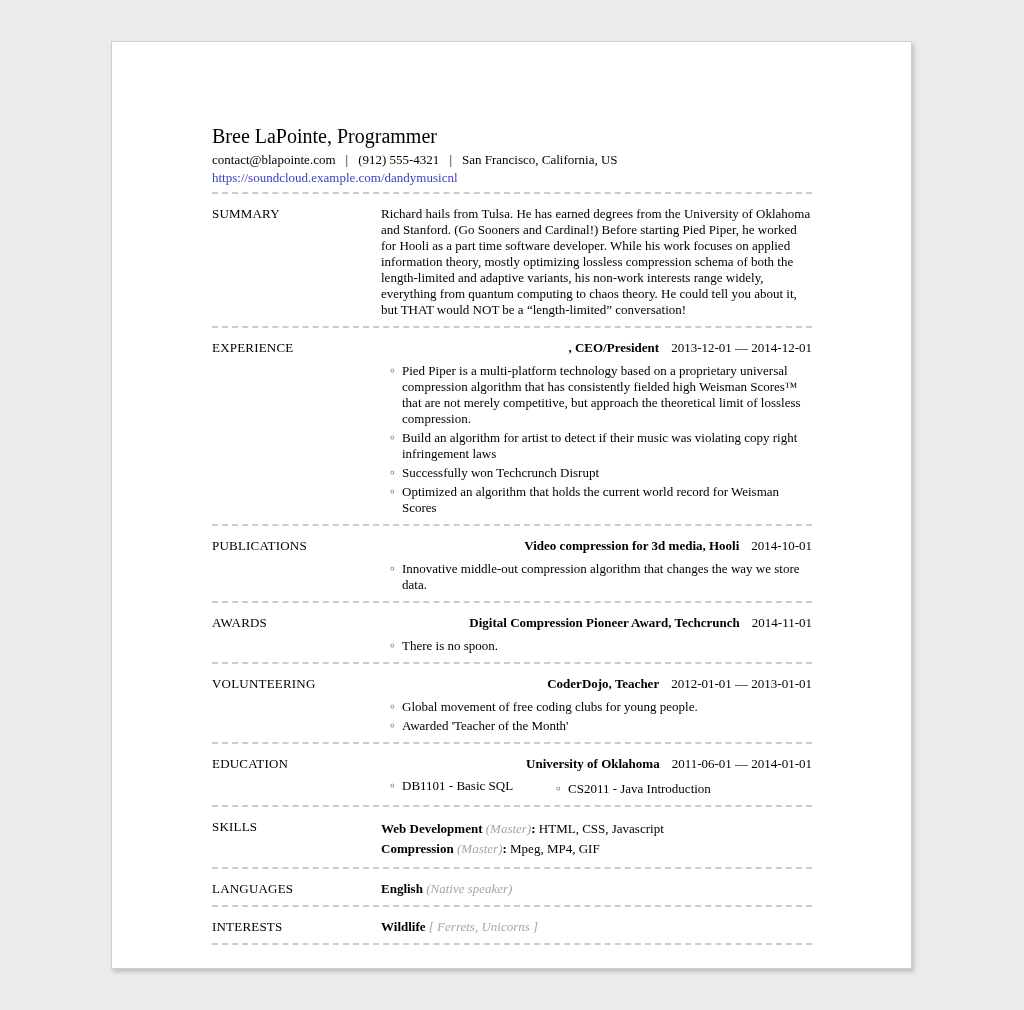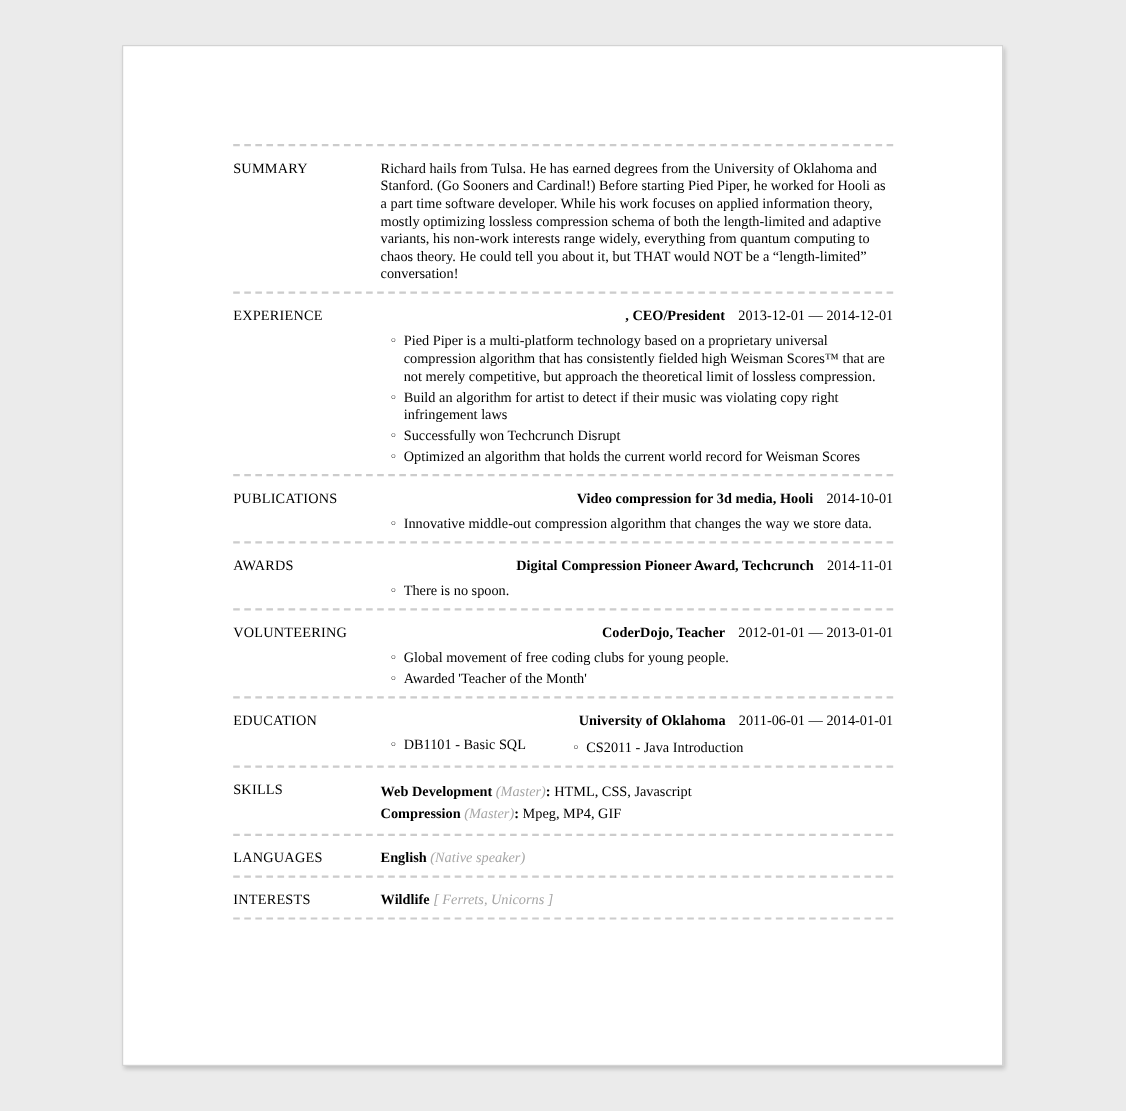--- a/index.html
+++ b/index.html
@@ -55,20 +55,21 @@
     margin: 0;
   }
   .divider.first { margin-top: 6px; }
 
   
   .section {
     display: flex;
     padding: 12px 0 8px 0;
     font-size: 13px;
     line-height: 16px;
+    gap: 35px;
   }
   .label {
     width: 110px;
     flex: none;
     letter-spacing: 0.2px;
   }
   .body { flex: 1; min-width: 0; margin-left: 24px; }
 
   .summary-text { margin: 0; }
 
@@ -104,20 +105,27 @@
     font-style: italic;
   }
   .skill-colon { font-weight: bold; }
 </style>
 </head>
 <body>
 
 <div class="page">
   <div class="content">
 
+    <header>
+      <h1 class="name">Bree LaPointe, Programmer</h1>
+      <div class="contact-line">
+        <span>contact@blapointe.com</span><span class="sep">|</span><span>(912) 555-4321</span><span class="sep">|</span><span>San Francisco, California, US</span>
+      </div>
+      <a class="profile-link">https://soundcloud.example.com/dandymusicnl</a>
+    </header>
 
     <hr class="divider first">
 
     <section class="section">
       <div class="label">SUMMARY</div>
       <div class="body">
         <p class="summary-text">Richard hails from Tulsa. He has earned degrees from the University of Oklahoma and Stanford. (Go Sooners and Cardinal!) Before starting Pied Piper, he worked for Hooli as a part time software developer. While his work focuses on applied information theory, mostly optimizing lossless compression schema of both the length-limited and adaptive variants, his non-work interests range widely, everything from quantum computing to chaos theory. He could tell you about it, but THAT would NOT be a “length-limited” conversation!</p>
       </div>
     </section>
 

